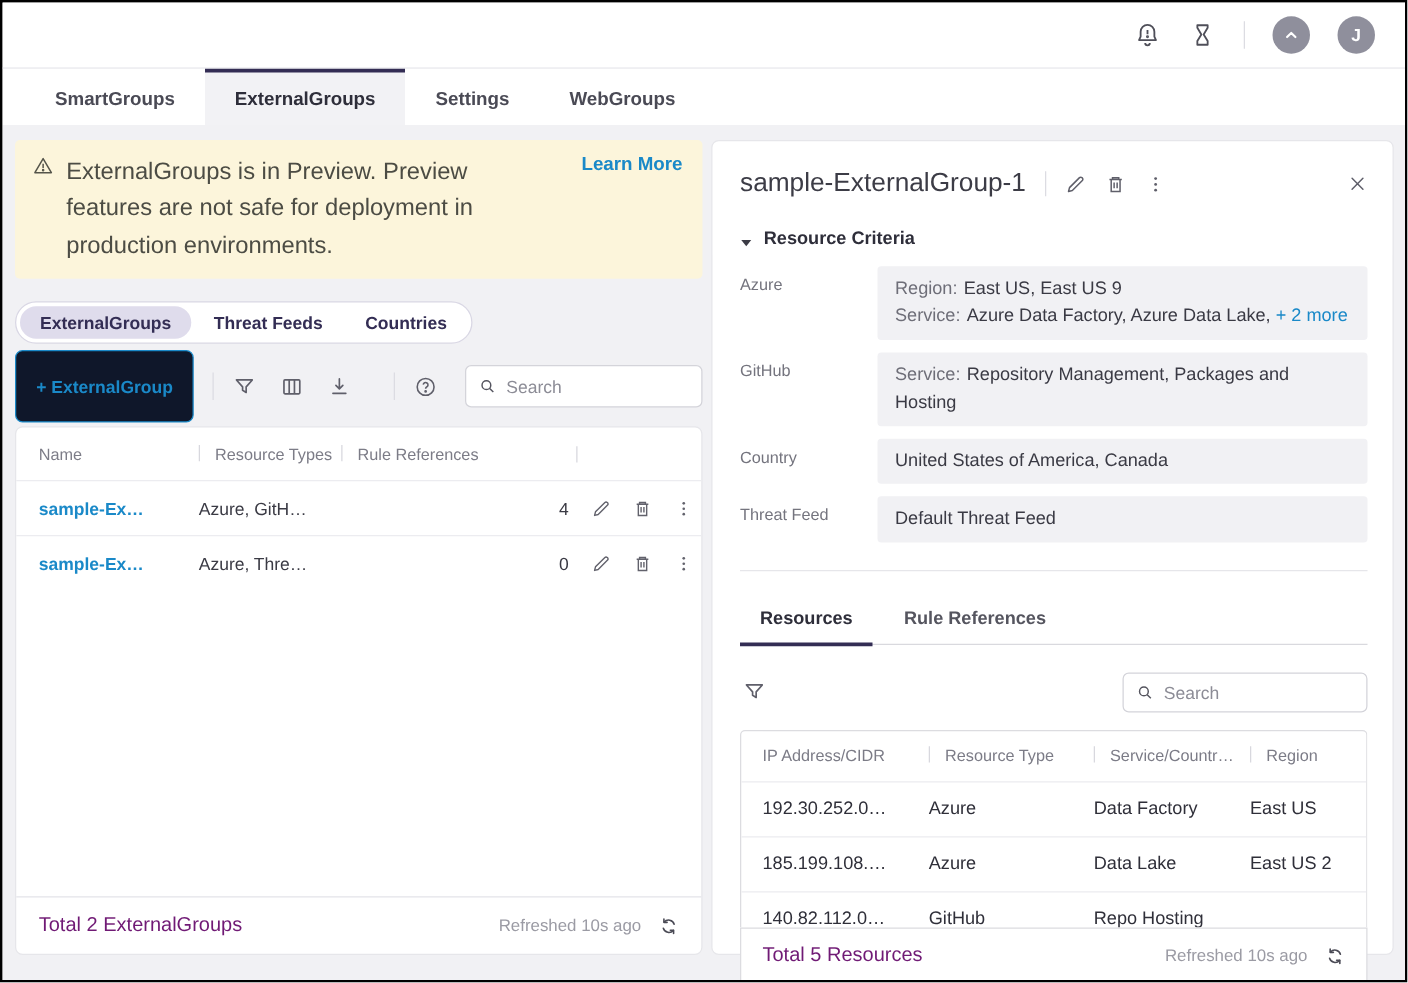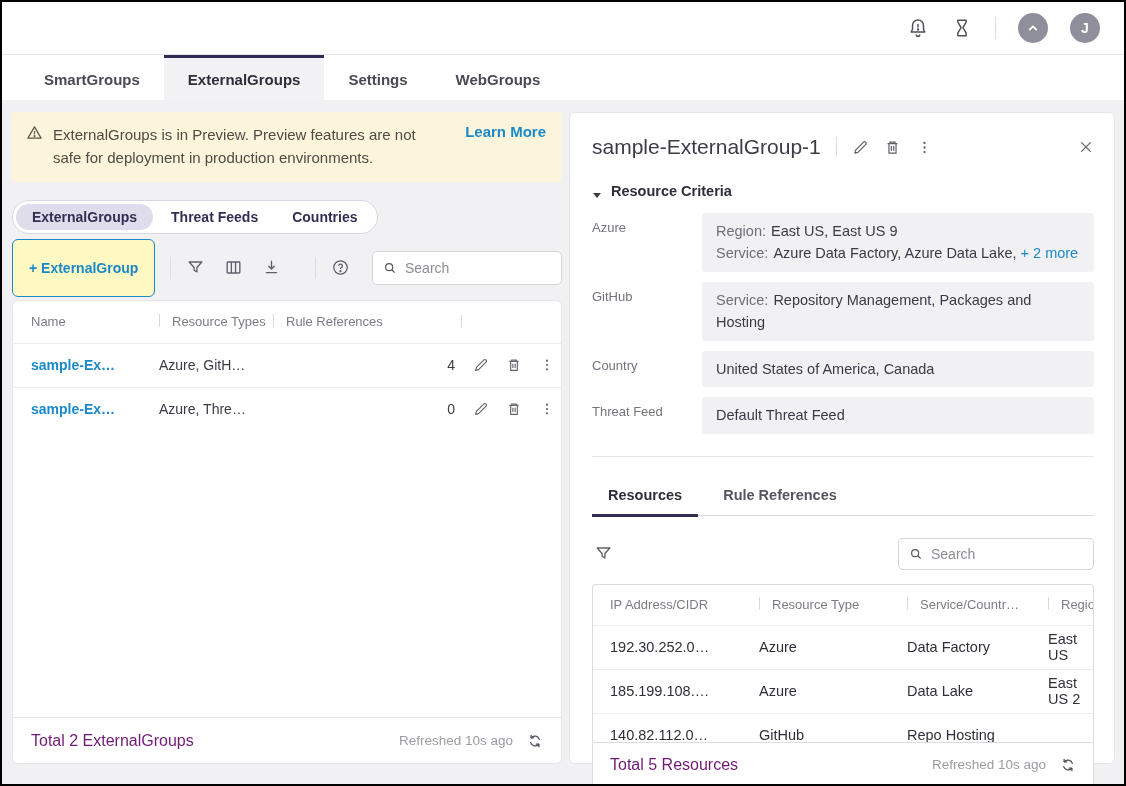--- a/index.html
+++ b/index.html
@@ -32,32 +32,32 @@
 
   
   .content{flex:1;background:var(--page-bg);display:flex;gap:7px;padding:12px 9px 20px 10px;min-height:0;}
   .left-col{width:550px;flex:0 0 550px;display:flex;flex-direction:column;min-height:0;}
   .right-panel{flex:1;background:var(--card-bg);border:1px solid var(--card-line);border-radius:6px;
     display:flex;flex-direction:column;padding:22px 20px 10px 22px;min-height:0;}
 
   
   .banner{background:var(--banner-bg);border-radius:4px;padding:11px 16px 12px 14px;display:flex;gap:10px;align-items:flex-start;}
   .banner .warn{width:17px;height:17px;flex:0 0 17px;color:#55554b;margin-top:1px;}
-  .banner-text{font-size:15px;line-height:1.55;color:#4c4c44;max-width:390px;}
+  .banner-text{font-size:19px;line-height:1.55;color:#4c4c44;max-width:390px;}
   .banner-link{margin-left:auto;font-size:15px;color:var(--accent-blue);white-space:nowrap;cursor:pointer;text-decoration:none;font-weight:bold;}
 
   
   .pillgroup{margin-top:18px;display:inline-flex;align-items:center;gap:2px;background:#fff;
     border:1px solid #d9d7e4;border-radius:999px;padding:3px;width:fit-content;}
   .pill{padding:5px 16px;border-radius:999px;font-size:14px;font-weight:600;color:var(--brand-dark);cursor:pointer;white-space:nowrap;}
   .pill.active{background:var(--pill-bg);}
 
   
   .toolbar{margin-top:16px;display:flex;align-items:center;height:36px;}
-  .add-btn{background:#fef9c3;border:1px solid var(--accent-blue);color:var(--accent-blue);font-weight:700;
+  .add-btn{background:#0f172a;border:1px solid var(--accent-blue);color:var(--accent-blue);font-weight:700;
     font-size:14px;padding:20px 16px;border-radius:6px;cursor:pointer;font-family:inherit;white-space:nowrap;}
   .tool-sep{width:1px;height:22px;background:var(--hair);margin:0 15px;}
   .tool-ico{width:19px;height:19px;color:#5f5f6a;cursor:pointer;margin-right:19px;}
   .tool-ico:last-of-type{margin-right:0;}
   .searchbox{margin-left:auto;width:190px;height:34px;background:#fff;border:1px solid #d4d4da;border-radius:5px;
     display:flex;align-items:center;gap:8px;padding:0 10px;}
   .searchbox svg{width:14px;height:14px;color:#55555f;flex:0 0 14px;}
   .searchbox input{border:none;outline:none;width:100%;font-size:14px;color:var(--ink);font-family:inherit;background:transparent;}
   .searchbox input::placeholder{color:#8c8c96;}
 
@@ -105,21 +105,21 @@
     margin-bottom:-2px;cursor:pointer;white-space:nowrap;}
   .dtab.active{color:var(--ink-strong);font-weight:700;border-bottom:3px solid var(--brand-dark);}
   .dtab + .dtab{margin-left:9px;}
 
   .filter-row{margin-top:22px;display:flex;align-items:center;}
   .filter-row .tool-ico{margin-right:0;margin-left:2px;}
   .filter-row .searchbox{width:196px;height:32px;}
 
   .r-table{margin-top:14px;border:1px solid #dcdce0;border-bottom:none;border-radius:4px 4px 0 0;
     overflow:hidden;height:158px;flex:0 0 158px;background:#fff;}
-  .r-grid{display:grid;grid-template-columns:133px 132px 125px 1fr;align-items:center;padding-left:17px;gap:16px;}
+  .r-grid{display:grid;grid-template-columns:133px 132px 125px 1fr;align-items:center;padding-left:17px;}
   .r-head{height:40px;color:#7c7c87;font-size:13px;}
   .r-row{height:44px;border-top:1px solid #ececf0;font-size:14.5px;color:#2f2f39;}
   .d-footer{border:1px solid #dcdce0;border-radius:0 0 4px 4px;height:46px;flex:0 0 46px;background:#fff;
     display:flex;align-items:center;justify-content:space-between;padding:0 17px;}
 </style>
 </head>
 <body>
 
 <div class="frame">
 

